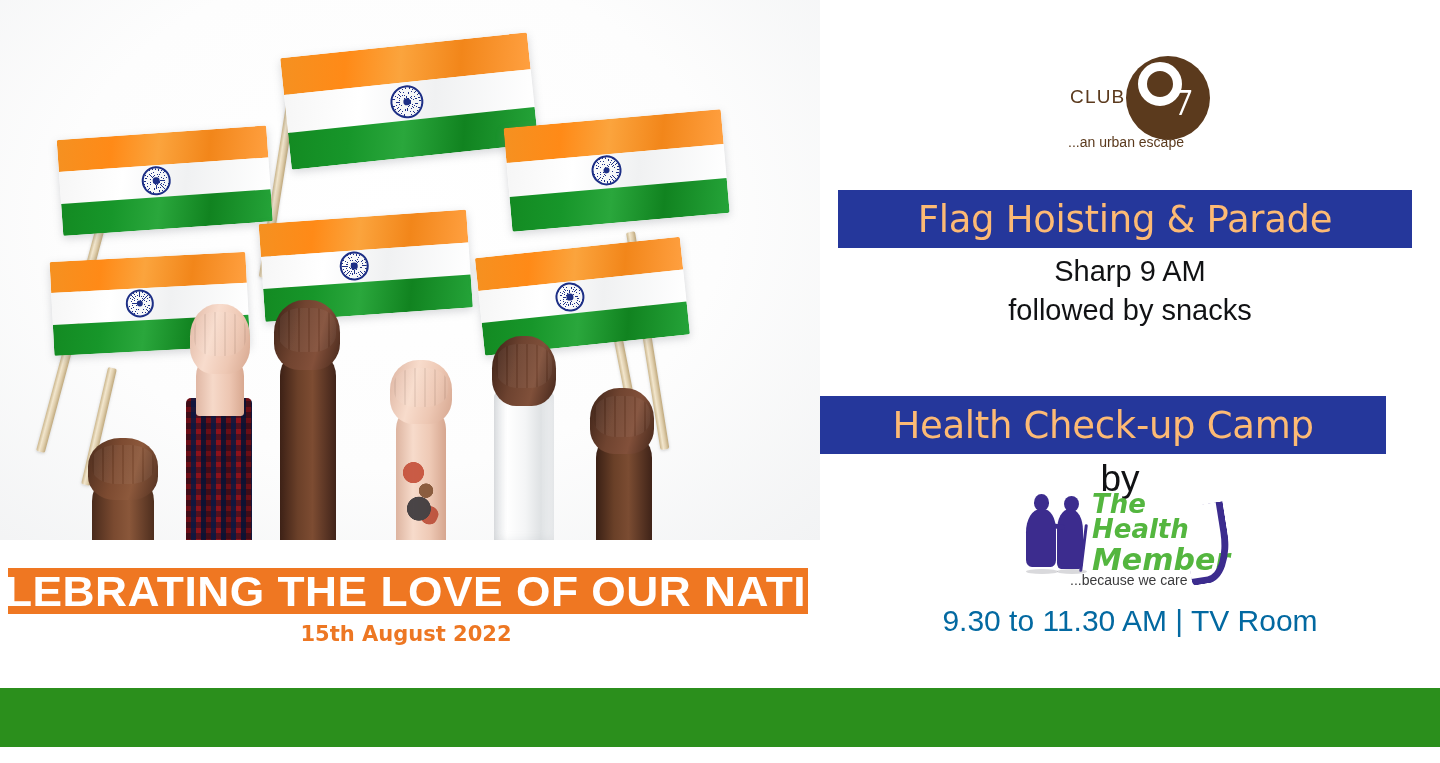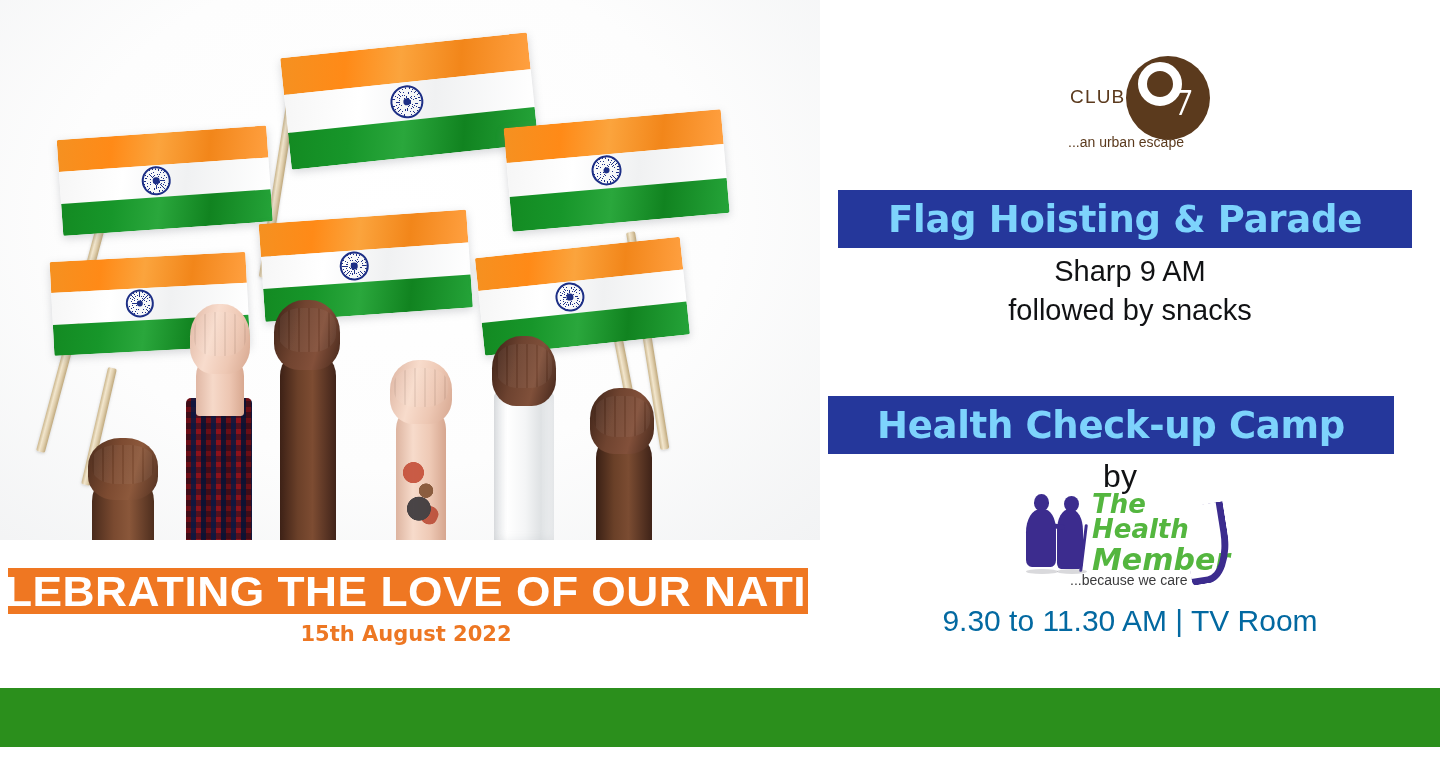--- a/index.html
+++ b/index.html
@@ -234,50 +234,50 @@
 
   
   .navy-bar {
     position: absolute;
     background: #25379b;
     display: flex;
     align-items: center;
     justify-content: center;
   }
   .navy-bar .txt {
-    color: #7dd3fc;
+    color: #fdba74;
     font-family: "DejaVu Sans", sans-serif;
-    font-weight: bold;
+    font-weight: normal;
     font-size: 37px;
     letter-spacing: -.3px;
     white-space: nowrap;
     line-height: 1;
   }
   #bar-flag  { left: 18px;  top: 190px; width: 574px; height: 58px; }
-  #bar-health{ left: 8px;  top: 396px; width: 566px; height: 58px; }
+  #bar-health{ left: 0;  top: 396px; width: 566px; height: 58px; }
 
   .detail-lines {
     position: absolute;
     left: 0; width: 620px;
     top: 252px;
     text-align: center;
     font-family: "Liberation Sans", sans-serif;
     font-size: 29px;
     color: #111214;
     line-height: 1.33;
   }
   .detail-lines div { white-space: nowrap; }
 
   .by-word {
     position: absolute;
     left: 0; width: 600px;
     top: 458px;
     text-align: center;
     font-family: "Liberation Sans", sans-serif;
-    font-size: 32px;
+    font-size: 37px;
     color: #111214;
   }
 
   
   .fm-logo {
     position: absolute;
     left: 198px; top: 492px;
     width: 210px; height: 98px;
   }
   .fm-figs {

